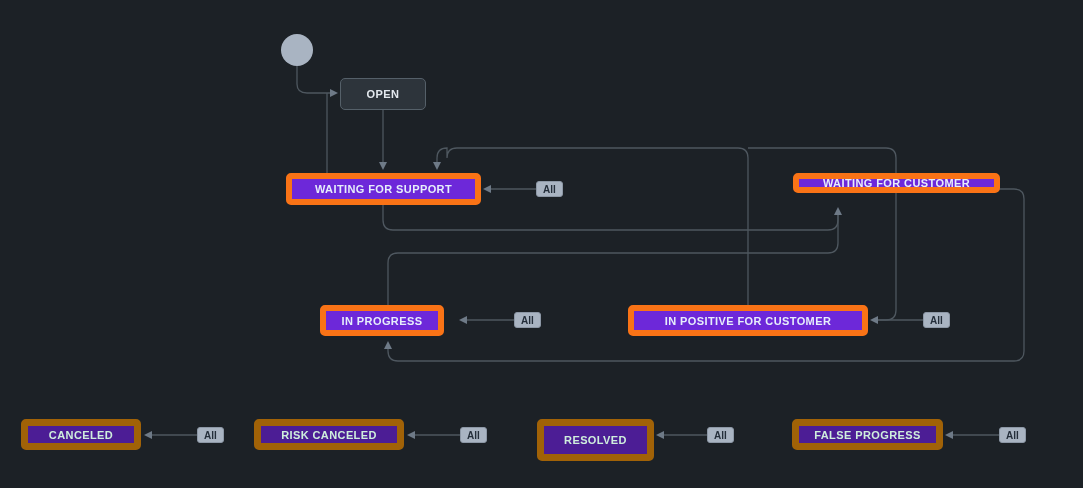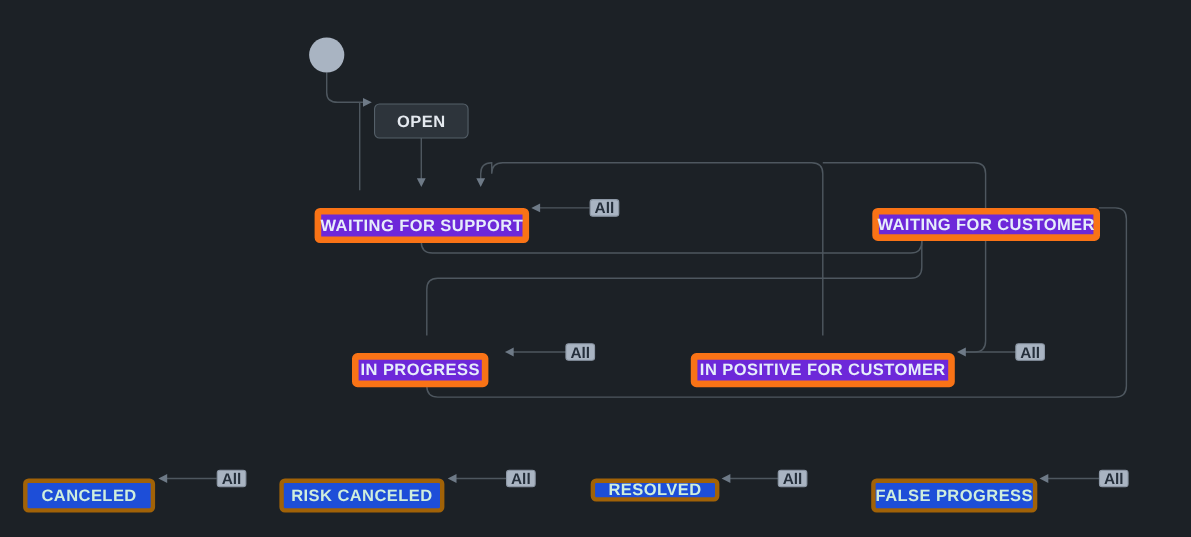--- a/index.html
+++ b/index.html
@@ -11,40 +11,39 @@
     overflow:hidden;
   }
   #canvas{position:absolute;left:0;top:0;width:1083px;height:488px;}
   svg.wires{position:absolute;left:0;top:0;z-index:1;}
   svg.wires path{fill:none;stroke:#4e575f;stroke-width:1.3;}
   svg.wires polygon{fill:#6e7a87;stroke:none;}
   .node{
     position:absolute;z-index:2;
     display:flex;align-items:center;justify-content:center;
     border-radius:5px;
-    font-size:15px;font-weight:bold;letter-spacing:.4px;
+    font-size:11px;font-weight:bold;letter-spacing:.4px;
     box-sizing:border-box;
     cursor:pointer;
     white-space:nowrap;
-    margin-top:16px;
   }
   .node.neutral{background:#2d343b;border:1px solid #556069;color:#e4e9ef;}
   .node.info{background:#6d28d9;border:6px solid #f97316;color:#e6edfb;}
-  .node.success{background:#1d4ed8;border:4px solid #a16207;color:#cfeedd;}
+  .node.success{background:#4c1d95;border:7px solid #a16207;color:#cfeedd;}
   .start-node{
     position:absolute;z-index:2;
     width:32px;height:32px;border-radius:50%;
     background:#a9b4c2;
     cursor:pointer;
   }
   .all-badge{
     position:absolute;z-index:3;
     width:27px;height:16px;
     background:#a9b4c2;border:1px solid #8d98a6;border-radius:3px;
-    color:#242e3a;font-size:14px;font-weight:bold;
+    color:#242e3a;font-size:10px;font-weight:bold;
     display:flex;align-items:center;justify-content:center;
     box-sizing:border-box;
     cursor:pointer;
   }
 </style>
 </head>
 <body>
 
 <div id="canvas">
 
@@ -93,31 +92,31 @@
     <polygon points="656,435 664,431 664,439"></polygon>
     <polygon points="945,435 953,431 953,439"></polygon>
   </svg>
 
   <div class="start-node" style="left:281px;top:34px"></div>
 
   <div class="node neutral" style="left:340px;top:78px;width:86px;height:32px">OPEN</div>
 
   <div class="node info" style="left:286px;top:173px;width:195px;height:32px">WAITING FOR SUPPORT</div>
 
-  <div class="node info" style="left:793px;top:173px;width:207px;height:30px">WAITING FOR CUSTOMER</div>
+  <div class="node info" style="left:793px;top:173px;width:207px;height:20px">WAITING FOR CUSTOMER</div>
 
   <div class="node info" style="left:320px;top:305px;width:124px;height:31px">IN PROGRESS</div>
 
   <div class="node info" style="left:628px;top:305px;width:240px;height:31px">IN POSITIVE FOR CUSTOMER</div>
 
   <div class="node success" style="left:21px;top:419px;width:120px;height:31px">CANCELED</div>
 
   <div class="node success" style="left:254px;top:419px;width:150px;height:31px">RISK CANCELED</div>
 
-  <div class="node success" style="left:537px;top:419px;width:117px;height:21px">RESOLVED</div>
+  <div class="node success" style="left:537px;top:419px;width:117px;height:42px">RESOLVED</div>
 
   <div class="node success" style="left:792px;top:419px;width:151px;height:31px">FALSE PROGRESS</div>
 
   <div class="all-badge" style="left:536px;top:181px">All</div>
 
   <div class="all-badge" style="left:514px;top:312px">All</div>
 
   <div class="all-badge" style="left:923px;top:312px">All</div>
 
   <div class="all-badge" style="left:197px;top:427px">All</div>

